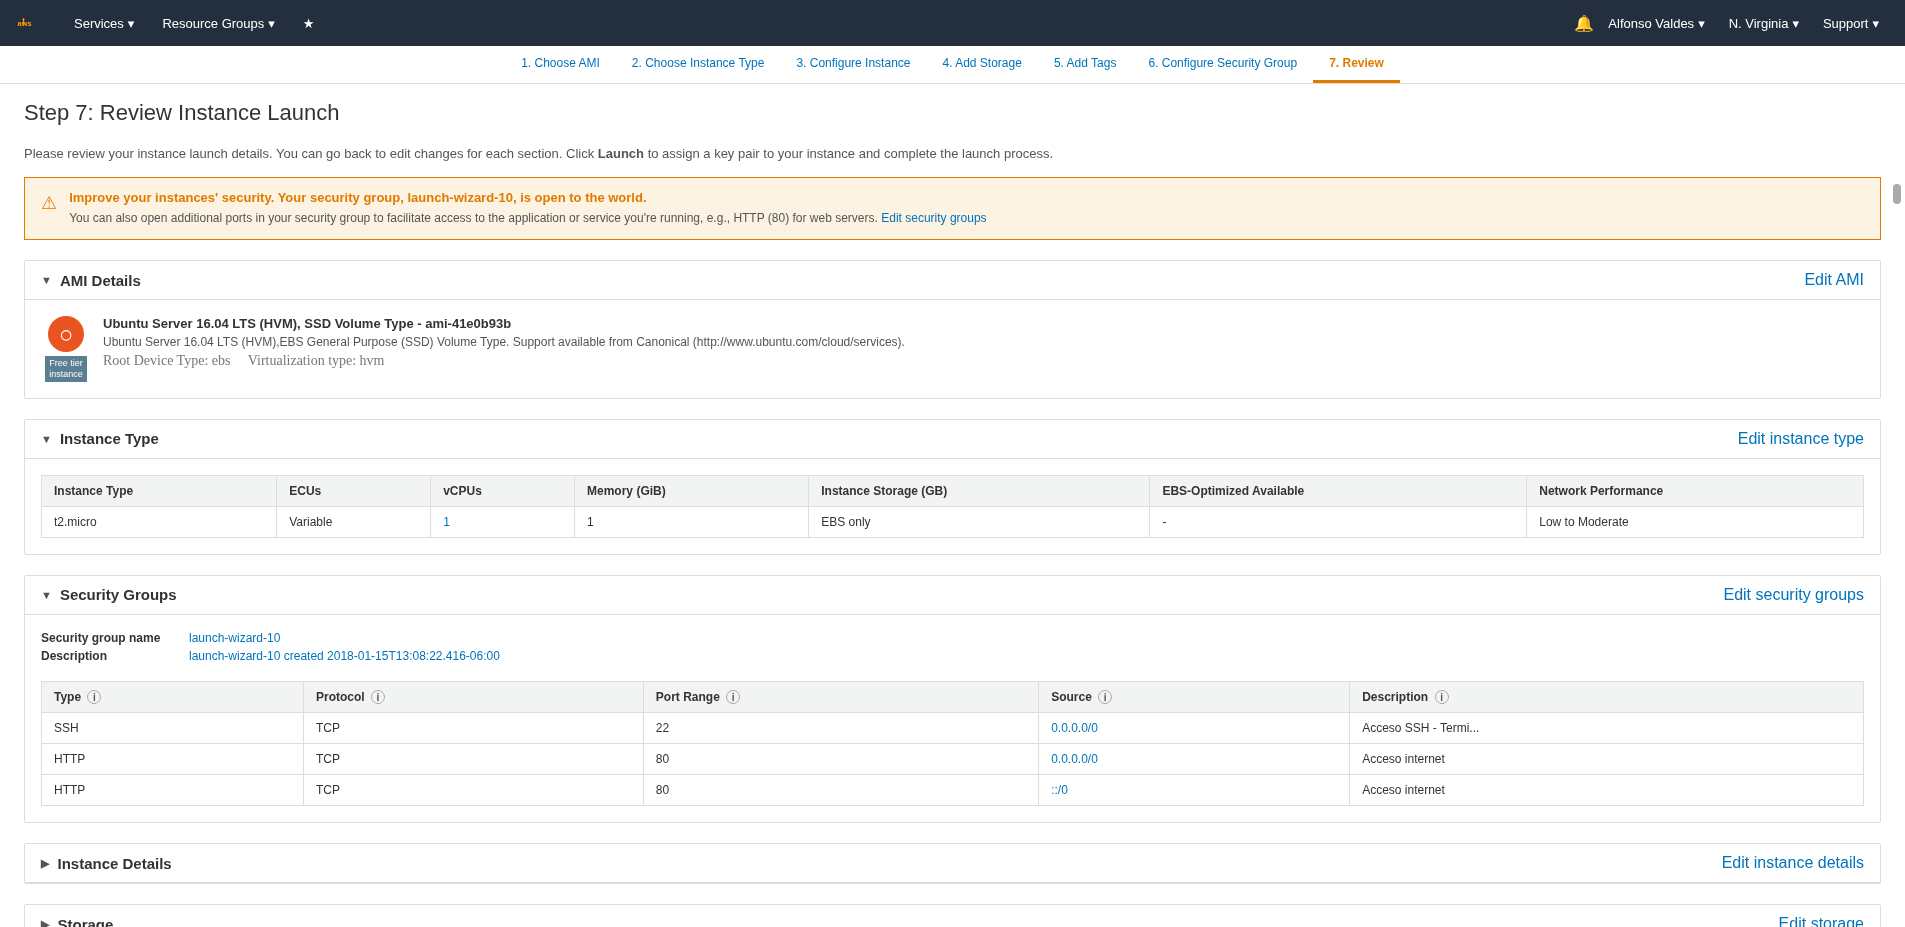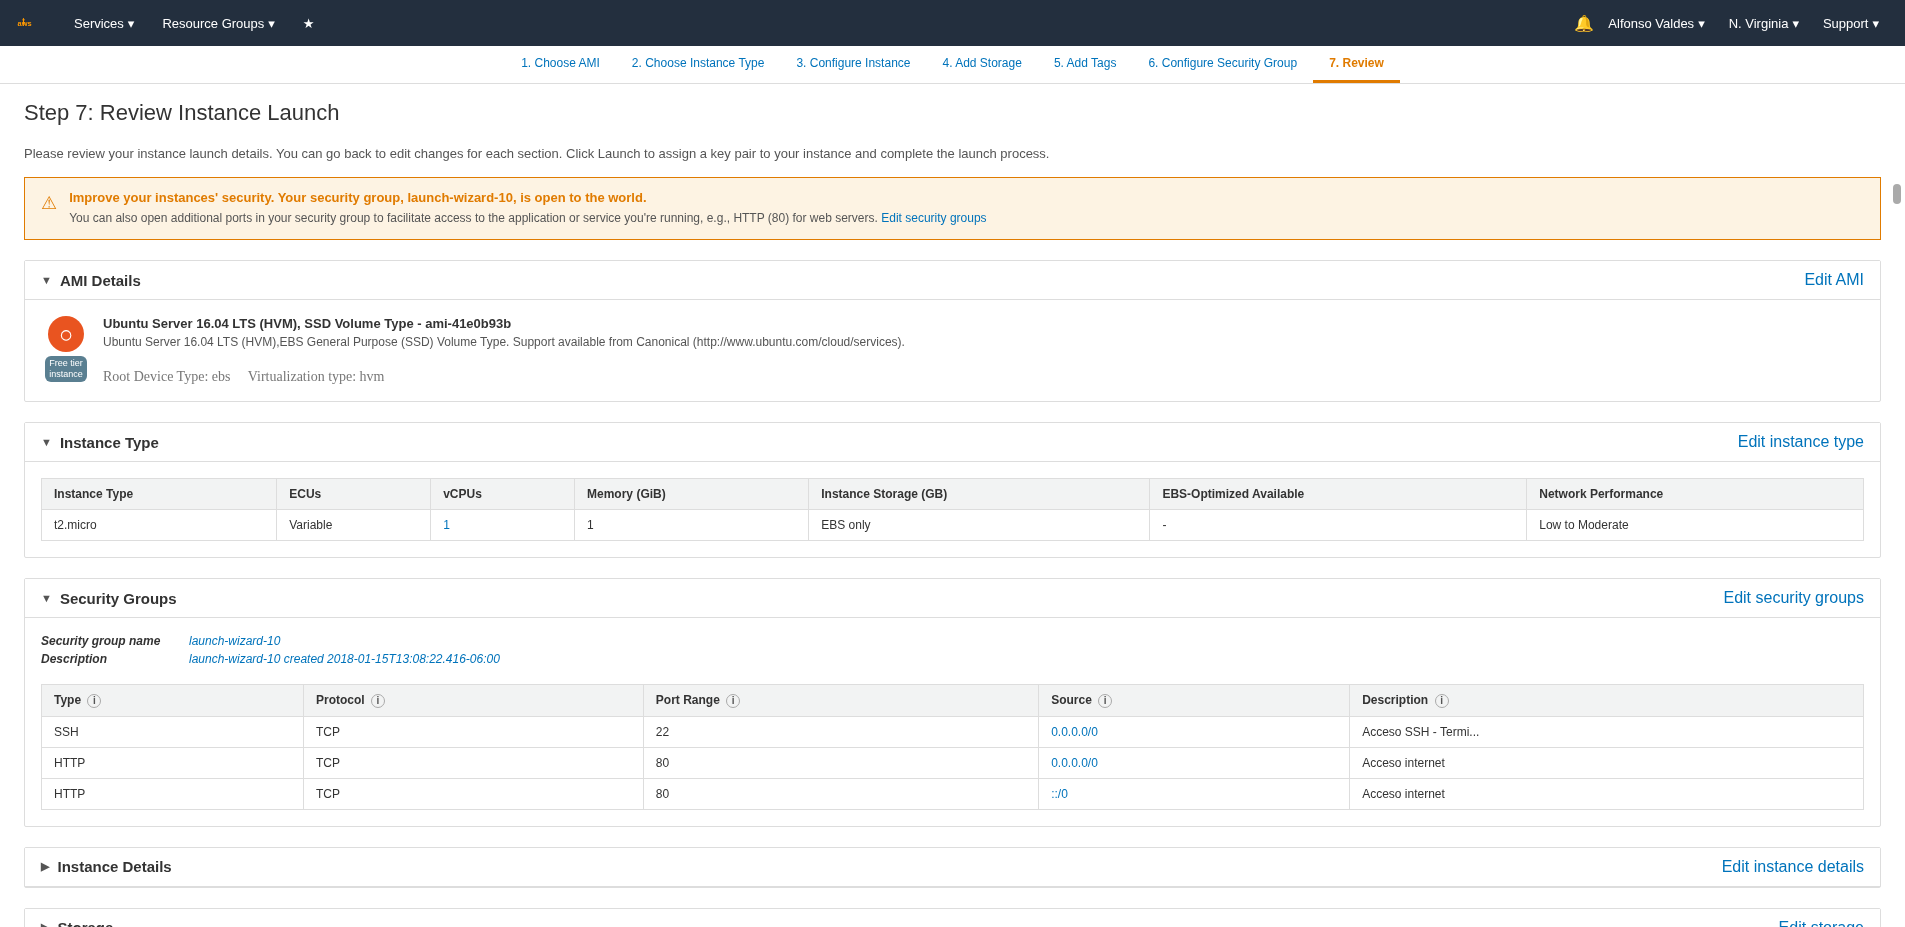--- a/index.html
+++ b/index.html
@@ -75,21 +75,21 @@
       font-size: 22px;
       font-weight: 400;
       color: #333;
       margin-bottom: 20px;
     }
     .page-subtitle {
       font-size: 13px;
       color: #555;
       margin-bottom: 16px;
     }
-    .page-subtitle strong { font-weight: normal; text-align: center; }
+    .page-subtitle strong { font-weight: bold; text-align: center; }
 
     
     .warning-box {
       border: 1px solid #e07b00;
       background: #fdf3e3;
       padding: 12px 16px;
       margin-bottom: 20px;
       display: flex;
       gap: 12px;
       align-items: flex-start;
@@ -172,31 +172,30 @@
       font-weight: bold;
       margin-bottom: 4px;
     }
     .free-tier-badge {
       background: #5a7f91;
       color: #fff;
       font-size: 9px;
       padding: 2px 4px;
       text-align: center;
       line-height: 1.2;
-      border-radius: 6px;
     }
     .ami-name {
       font-weight: bold;
       font-size: 13px;
       margin-bottom: 4px;
     }
     .ami-desc {
       font-size: 12px;
       color: #555;
-      margin-bottom: 20px;
+      margin-bottom: 4px;
     }
     .ami-meta {
       font-size: 14px;
       color: #777;
       font-family: Liberation Serif, serif;
     }
 
     
     .data-table {
       width: 100%;
@@ -217,21 +216,20 @@
       font-size: 12px;
       color: #333;
     }
     .data-table td a, .data-table td .link {
       color: #0073bb;
     }
 
     
     .sg-meta {
       margin-bottom: 18px;
-      font-style: italic;
     }
     .sg-meta-row {
       display: flex;
       gap: 8px;
       margin-bottom: 4px;
       font-size: 12px;
     }
     .sg-meta-label { font-weight: bold; min-width: 140px; }
     .sg-meta-value { color: #0073bb; }
 

